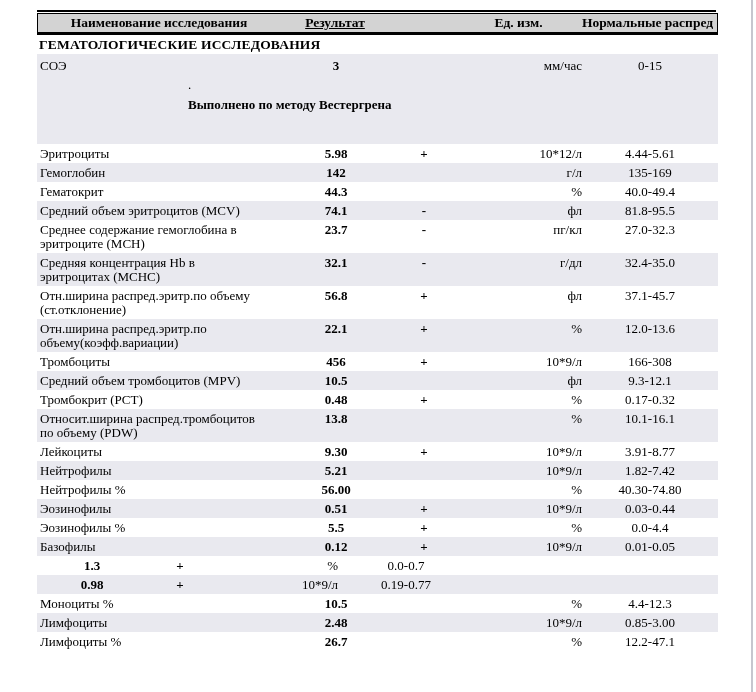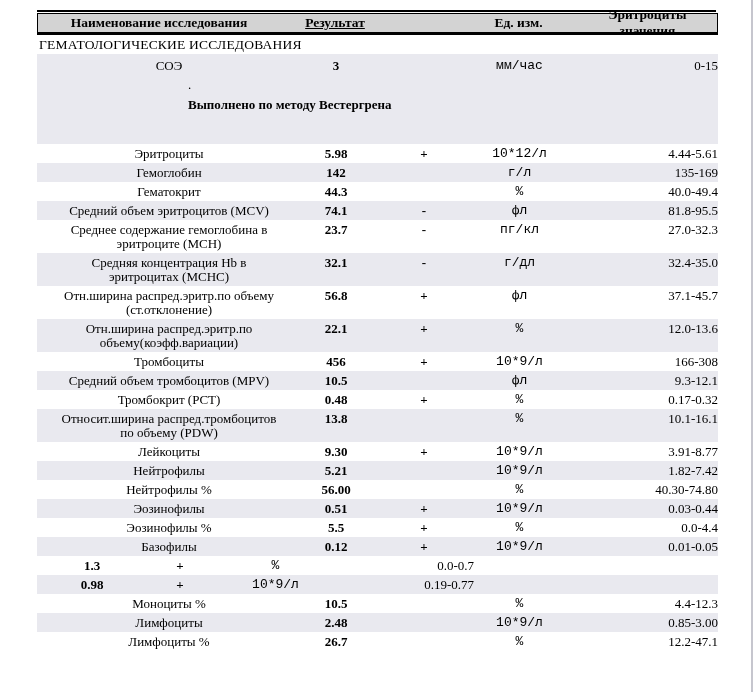--- a/index.html
+++ b/index.html
@@ -14,47 +14,47 @@
     display:flex;align-items:center;box-sizing:border-box;width:681px;height:22px;
     background:#d3d3d3;border:1px solid #000;border-bottom:3px solid #000;
     font-weight:bold;font-size:13.5px;
   }
   .hc{text-align:center;box-sizing:border-box;}
   .hc-name{width:242px;}
   .hc-result{width:110px;text-decoration:underline;}
   .hc-flag{width:66px;}
   .hc-unit{width:125px;}
   .hc-normal{width:133px;}
-  .section-title{font-weight:normal;font-size:13.5px;line-height:17px;margin:1px 0 0 2px;letter-spacing:0.2px;}
+  .section-title{font-weight:bold;font-size:13.5px;line-height:17px;margin:1px 0 0 2px;letter-spacing:0.2px;}
   .soe-block{width:681px;box-sizing:border-box;padding:2px 0 16px 0;margin-top:1px;}
   .shaded-bg{background:#e9e9ef;}
   .row{display:flex;width:681px;box-sizing:border-box;padding:2.5px 0;}
   .cell{font-size:13px;line-height:14px;box-sizing:border-box;}
-  .c-name{width:244px;padding-left:20px;white-space:pre-line;text-align:center;}
+  .c-name{width:244px;padding-left:3px;white-space:pre-line;}
   .c-result{width:110px;text-align:center;font-weight:bold;}
   .c-flag{width:66px;text-align:center;font-weight:bold;}
-  .c-unit{width:125px;text-align:center;font-family:Liberation Mono, monospace;}
-  .c-normal{width:136px;text-align:right;}
+  .c-unit{width:125px;text-align:right;}
+  .c-normal{width:136px;text-align:center;}
   .dot-line{font-size:13px;line-height:12px;margin:4px 0 0 151px;}
   .method-line{font-weight:bold;font-size:13px;line-height:14px;margin:7px 0 16px 151px;}
 </style>
 </head>
 <body>
 
 <div class="page-edge"></div>
 <div class="top-rule"></div>
 
 <div class="doc">
 
   <div class="header-row">
     <div class="hc hc-name">Наименование исследования</div>
     <div class="hc hc-result">Результат</div>
     <div class="hc hc-flag"></div>
     <div class="hc hc-unit">Ед. изм.</div>
-    <div class="hc hc-normal">Эритроциты значения</div>
+    <div class="hc hc-normal">Нормальные распред</div>
   </div>
 
   <div class="section-title">ГЕМАТОЛОГИЧЕСКИЕ ИССЛЕДОВАНИЯ</div>
 
   <div class="soe-block shaded-bg">
     <div class="row">
       <div class="cell c-name">СОЭ</div>
       <div class="cell c-result">3</div>
       <div class="cell c-flag"></div>
       <div class="cell c-unit">мм/час</div>

